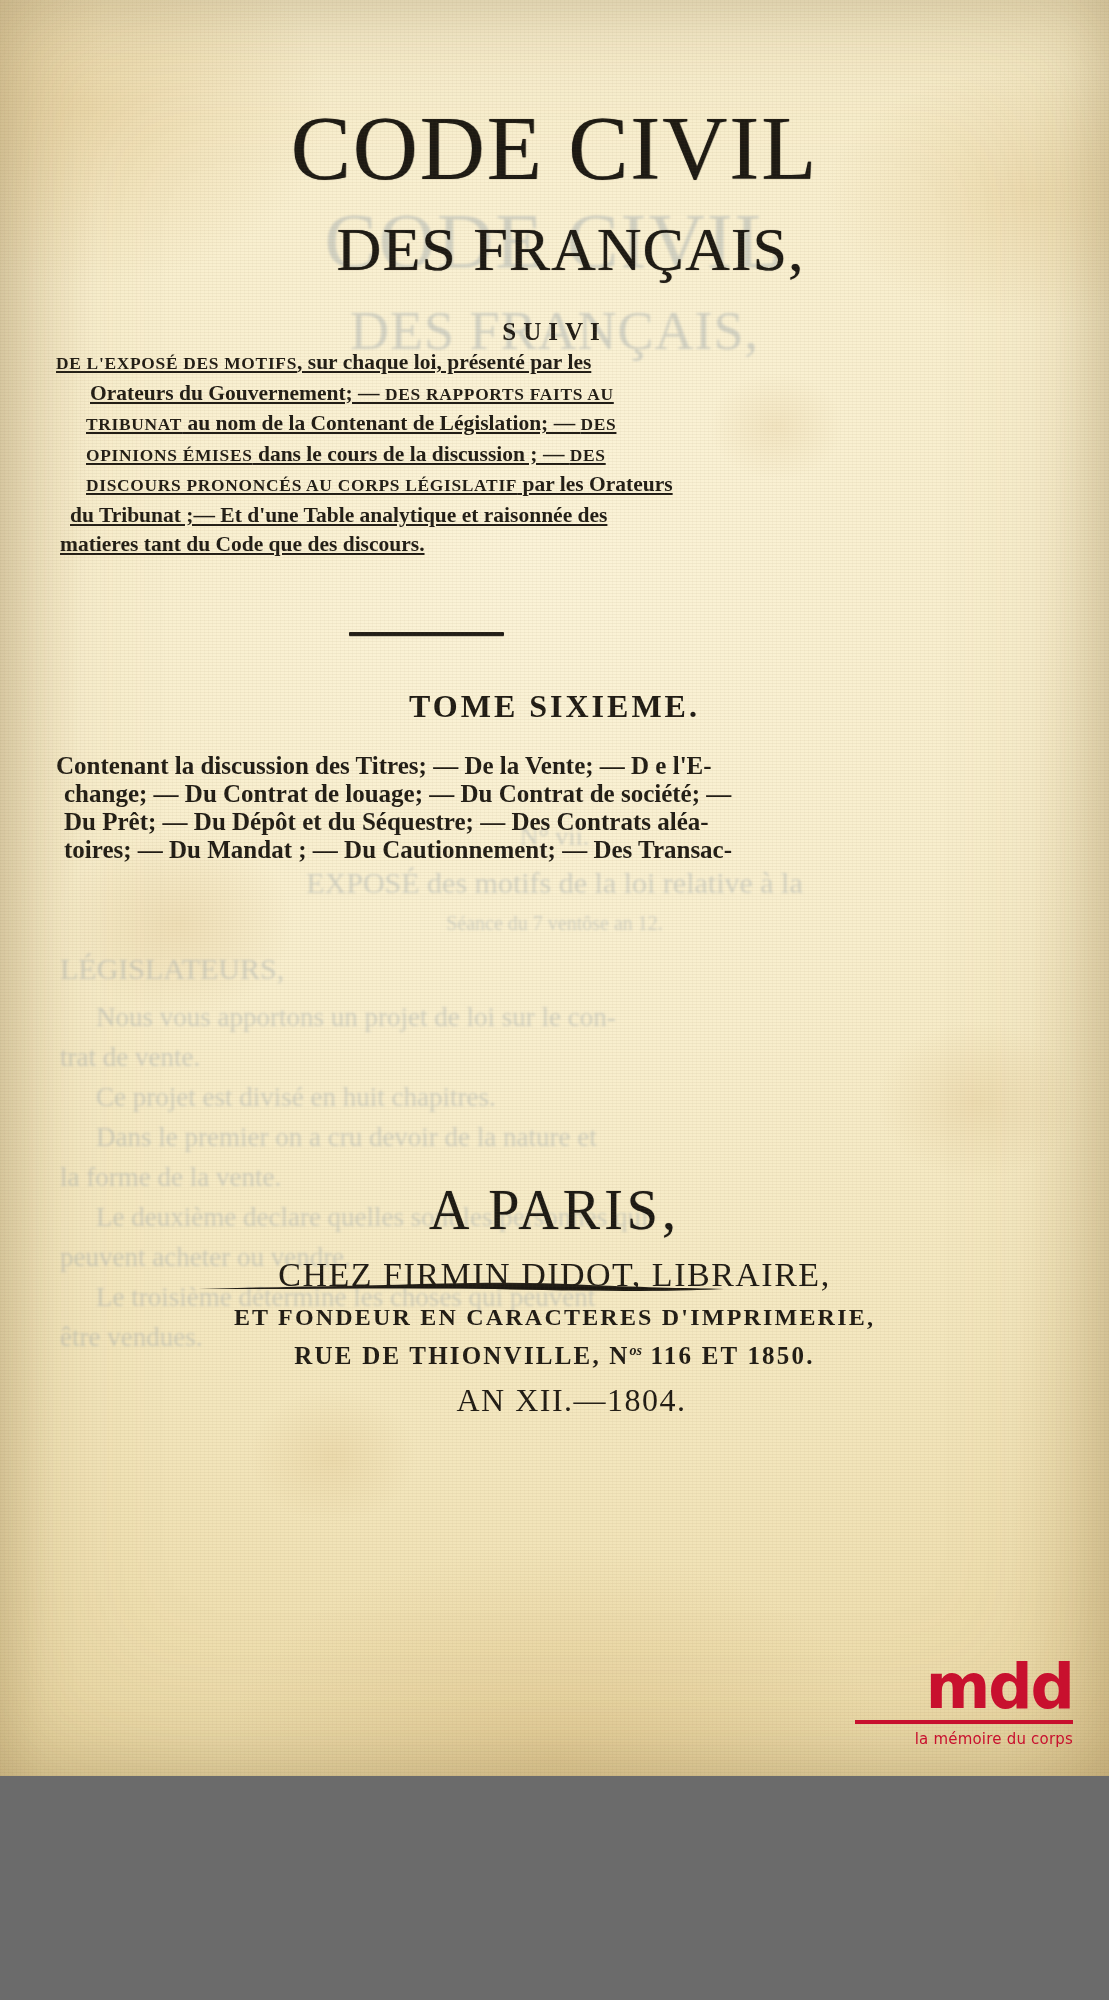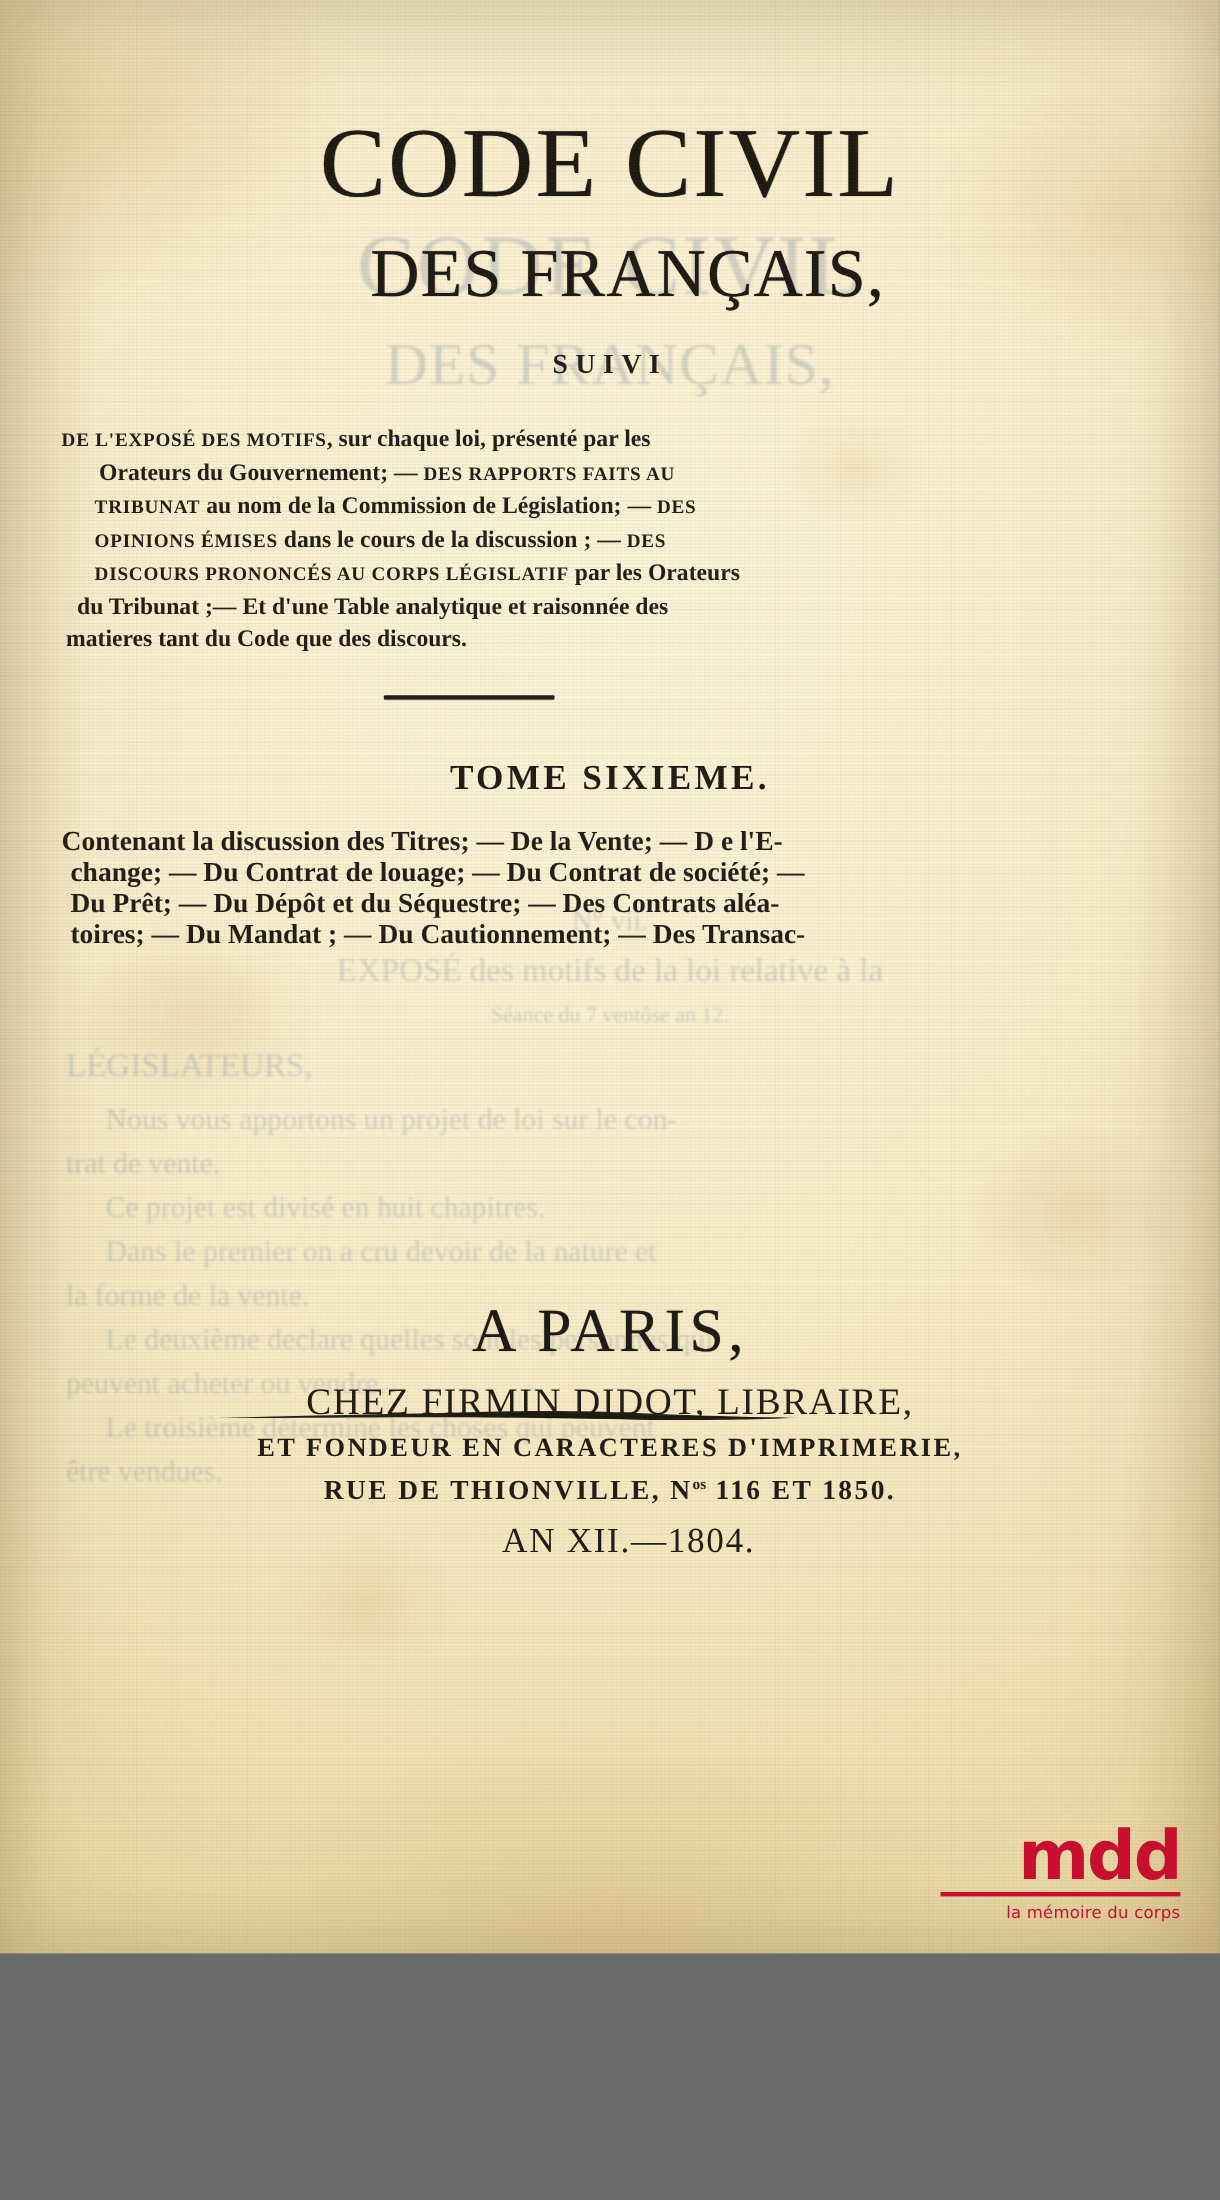--- a/index.html
+++ b/index.html
@@ -60,24 +60,24 @@
     color:#1d1a14;
     text-shadow:0 0 1px rgba(20,18,12,.5), .5px .4px 0 rgba(30,26,18,.28);
     margin-left:48px;
   }
   #suivi{
     position:absolute;top:318px;left:0;right:0;text-align:center;
     font-size:25px;letter-spacing:7px;font-weight:700;color:#221e17;
   }
 
   #blurb{
-    position:absolute;top:384px;left:56px;width:730px;
+    position:absolute;top:348px;left:56px;width:730px;
     text-align:justify;text-align-last:left;
     font-size:21.5px;line-height:29.5px;
-    color:#211d16;font-weight:600;
+    color:#211d16;font-weight:600;text-decoration:underline;
   }
   #blurb .sc{font-size:17.4px;letter-spacing:.7px;font-weight:700;text-transform:uppercase;}
   #blurb .ln{display:block;white-space:nowrap;}
   #blurb .l1{padding-left:0px;}
   #blurb .l2{padding-left:34px;}
   #blurb .l3{padding-left:30px;}
   #blurb .l4{padding-left:30px;}
   #blurb .l5{padding-left:30px;}
   #blurb .l6{padding-left:14px;}
   #blurb .l7{padding-left:4px;}
@@ -117,21 +117,21 @@
     font-size:34px;letter-spacing:1.5px;color:#201c15;
   }
   #imprint2{
     position:absolute;top:1304px;left:0;right:0;text-align:center;
     font-size:24px;letter-spacing:2.2px;font-weight:700;color:#201c15;
   }
   #imprint3{
     position:absolute;top:1342px;left:0;right:0;text-align:center;
     font-size:25px;letter-spacing:2.2px;font-weight:700;color:#201c15;
   }
-  #imprint3 sup{font-size:14px;vertical-align:super;letter-spacing:0;}
+  #imprint3 sup{font-size:14px;vertical-align:super;letter-spacing:0;font-style:italic;}
   #imprint4{
     position:absolute;top:1382px;left:0;right:0;text-align:center;
     font-size:32px;letter-spacing:1.5px;color:#201c15;padding-left:34px;
   }
 
   
   #logo{position:absolute;right:36px;bottom:28px;width:218px;text-align:right;}
   #logo-mark{
     display:flex;align-items:center;justify-content:flex-end;gap:0;
     font-family:"DejaVu Sans",sans-serif;font-weight:700;
@@ -178,21 +178,21 @@
 
   <div id="content">
 
     <div id="title-main">CODE CIVIL</div>
     <div id="title-sub">DES FRANÇAIS,</div>
     <div id="suivi">SUIVI</div>
 
     <div id="blurb">
       <span class="ln l1"><span class="sc">De l'exposé des motifs</span><span>, sur chaque loi, présenté par les</span></span>
       <span class="ln l2"><span>Orateurs du Gouvernement; — </span><span class="sc">Des rapports faits au</span></span>
-      <span class="ln l3"><span class="sc">tribunat</span><span> au nom de la Commission de Législation; — </span><span class="sc">Des</span></span>
+      <span class="ln l3"><span class="sc">tribunat</span><span> au nom de la Contenant de Législation; — </span><span class="sc">Des</span></span>
       <span class="ln l4"><span class="sc">opinions émises</span><span> dans le cours de la discussion ; — </span><span class="sc">Des</span></span>
       <span class="ln l5"><span class="sc">discours prononcés au corps législatif</span><span> par les Orateurs</span></span>
       <span class="ln l6"><span>du Tribunat ;— Et d'une Table analytique et raisonnée des</span></span>
       <span class="ln l7"><span>matieres tant du Code que des discours.</span></span>
     </div>
 
     <div class="rule-plain" style="left:349px;top:632px;width:155px;"></div>
 
     <div id="tome">TOME SIXIEME.</div>
 

